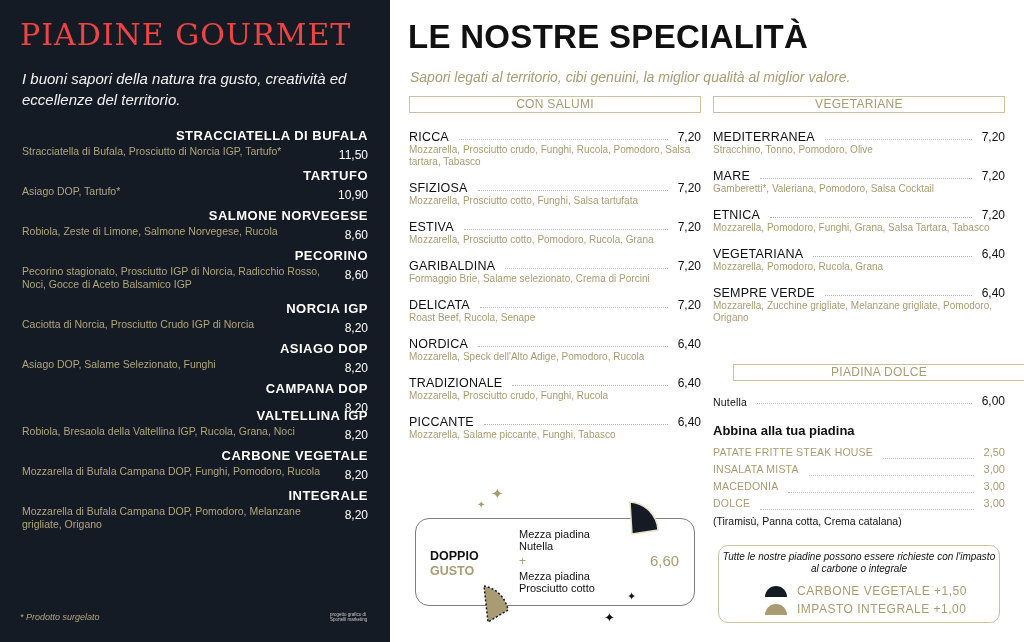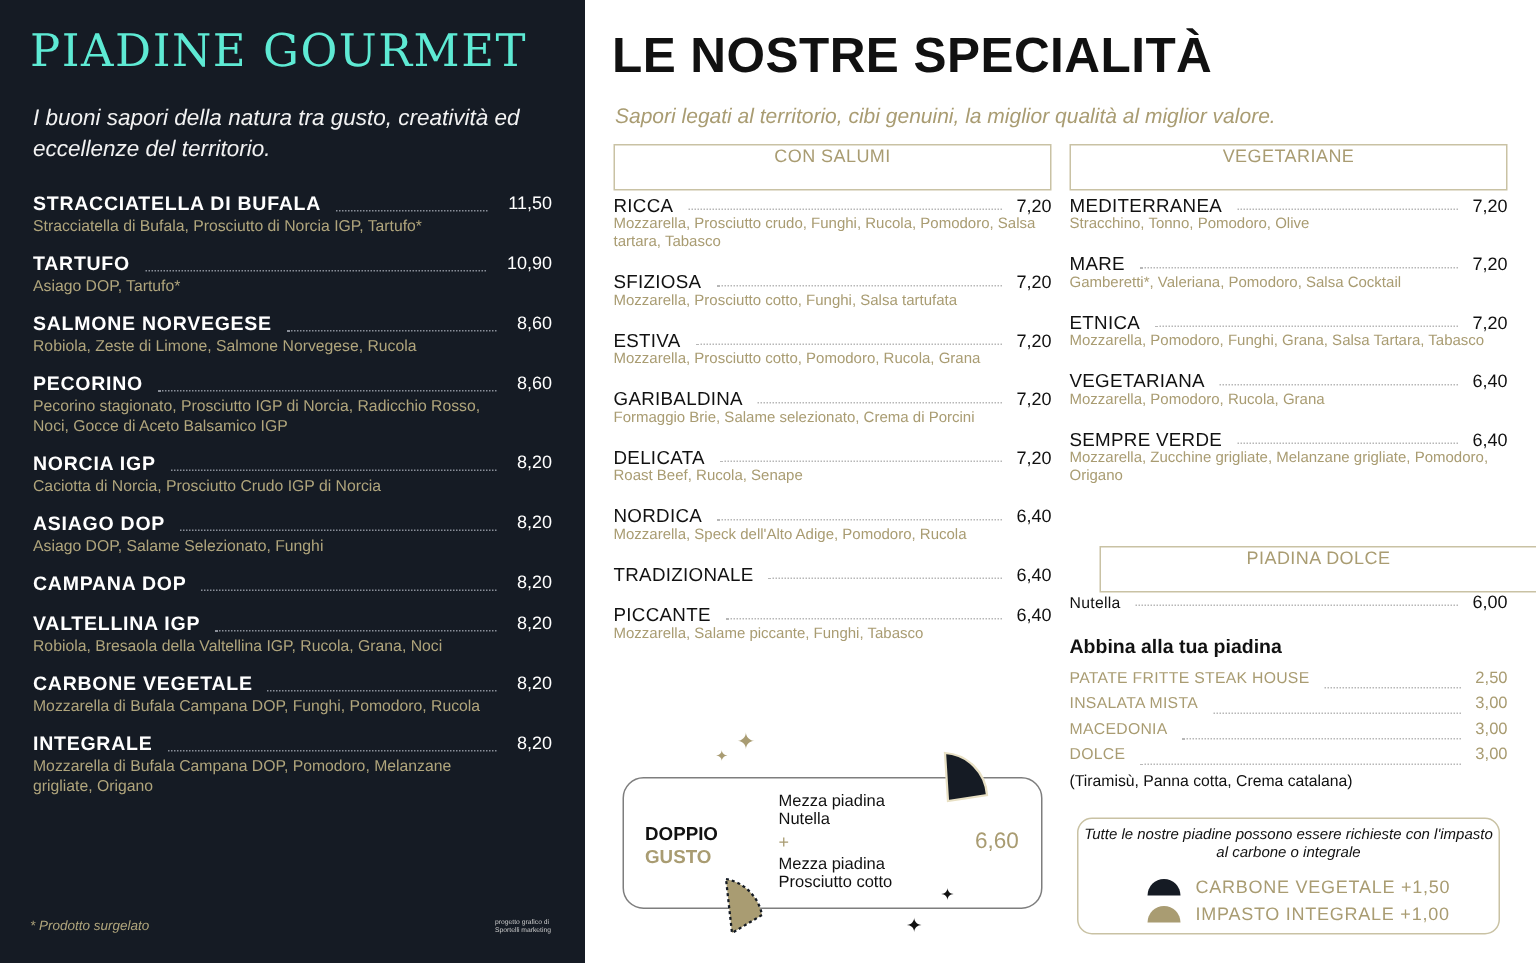--- a/index.html
+++ b/index.html
@@ -7,31 +7,31 @@
   body { font-family:"DejaVu Sans", "Liberation Sans", sans-serif; position:relative; }
 
   
   .left {
     position:absolute; left:0; top:0; width:390px; height:642px;
     background:#151b24; color:#fff;
   }
   .left-title {
     position:absolute; left:20px; top:17px;
     font-family:"DejaVu Serif", "Liberation Serif", serif;
-    font-size:30px; letter-spacing:1px; color:#5eead4; white-space:nowrap;
+    font-size:30px; letter-spacing:1px; color:#ef4444; white-space:nowrap;
     font-weight:normal;
   }
   .left-sub {
     position:absolute; left:22px; top:68px; width:350px;
     font-family:"Liberation Sans", sans-serif;
     font-style:italic; font-size:15px; line-height:21px; color:#f2f2f2;
   }
   .left-list { position:absolute; left:22px; top:128px; width:346px; }
   .litem { margin-bottom:10px; }
-  .lrow { display:flex; align-items:flex-start; height:17px; }
+  .lrow { display:flex; align-items:flex-end; height:17px;flex-direction:column; }
   .lname {
     font-family:"Liberation Sans", sans-serif; font-size:13px; letter-spacing:0.5px;
     color:#ffffff; white-space:nowrap; font-weight:bold;
   }
   .ldots {
     flex:1; border-bottom:1px dotted #8a8f99; margin:0 14px 0 10px; height:1px;
     align-self:flex-end; margin-bottom:4px;
   }
   .lprice { font-family:"Liberation Sans", sans-serif; font-size:12px; color:#fff; }
   .ldesc {
@@ -52,21 +52,21 @@
     position:absolute; left:408px; top:18px;
     font-family:"Liberation Sans", sans-serif; font-weight:bold;
     font-size:33px; color:#111111; white-space:nowrap; letter-spacing:0.3px;
   }
   .right-sub {
     position:absolute; left:410px; top:69px;
     font-family:"Liberation Sans", sans-serif; font-style:italic;
     font-size:14px; color:#a99c72; white-space:nowrap;
   }
   .section-head {
-    position:absolute; height:31px; border:1px solid #c9c2a4;
+    position:absolute; height:17px; border:1px solid #c9c2a4;
     text-align:center; font-family:"Liberation Sans", sans-serif;
     font-size:12px; line-height:15px; color:#a99c72; letter-spacing:0.3px;
   }
   .col { position:absolute; width:292px; }
   .ritem { margin-bottom:11px; }
   .rrow { display:flex; align-items:flex-end; height:16px; }
   .rname {
     font-family:"Liberation Sans", sans-serif; font-size:12.5px; color:#111;
     white-space:nowrap; letter-spacing:0.2px;
   }
@@ -262,20 +262,21 @@
         <span class="rprice">6,40</span>
       </div>
       <div class="rdesc">Mozzarella, Speck dell'Alto Adige, Pomodoro, Rucola</div>
     </div>
     <div class="ritem">
       <div class="rrow">
         <span class="rname">TRADIZIONALE</span>
         <span class="rdots"></span>
         <span class="rprice">6,40</span>
       </div>
+      <div class="rdesc">Mozzarella, Prosciutto crudo, Funghi, Rucola</div>
     </div>
     <div class="ritem">
       <div class="rrow">
         <span class="rname">PICCANTE</span>
         <span class="rdots"></span>
         <span class="rprice">6,40</span>
       </div>
       <div class="rdesc">Mozzarella, Salame piccante, Funghi, Tabasco</div>
     </div>
   </div>

